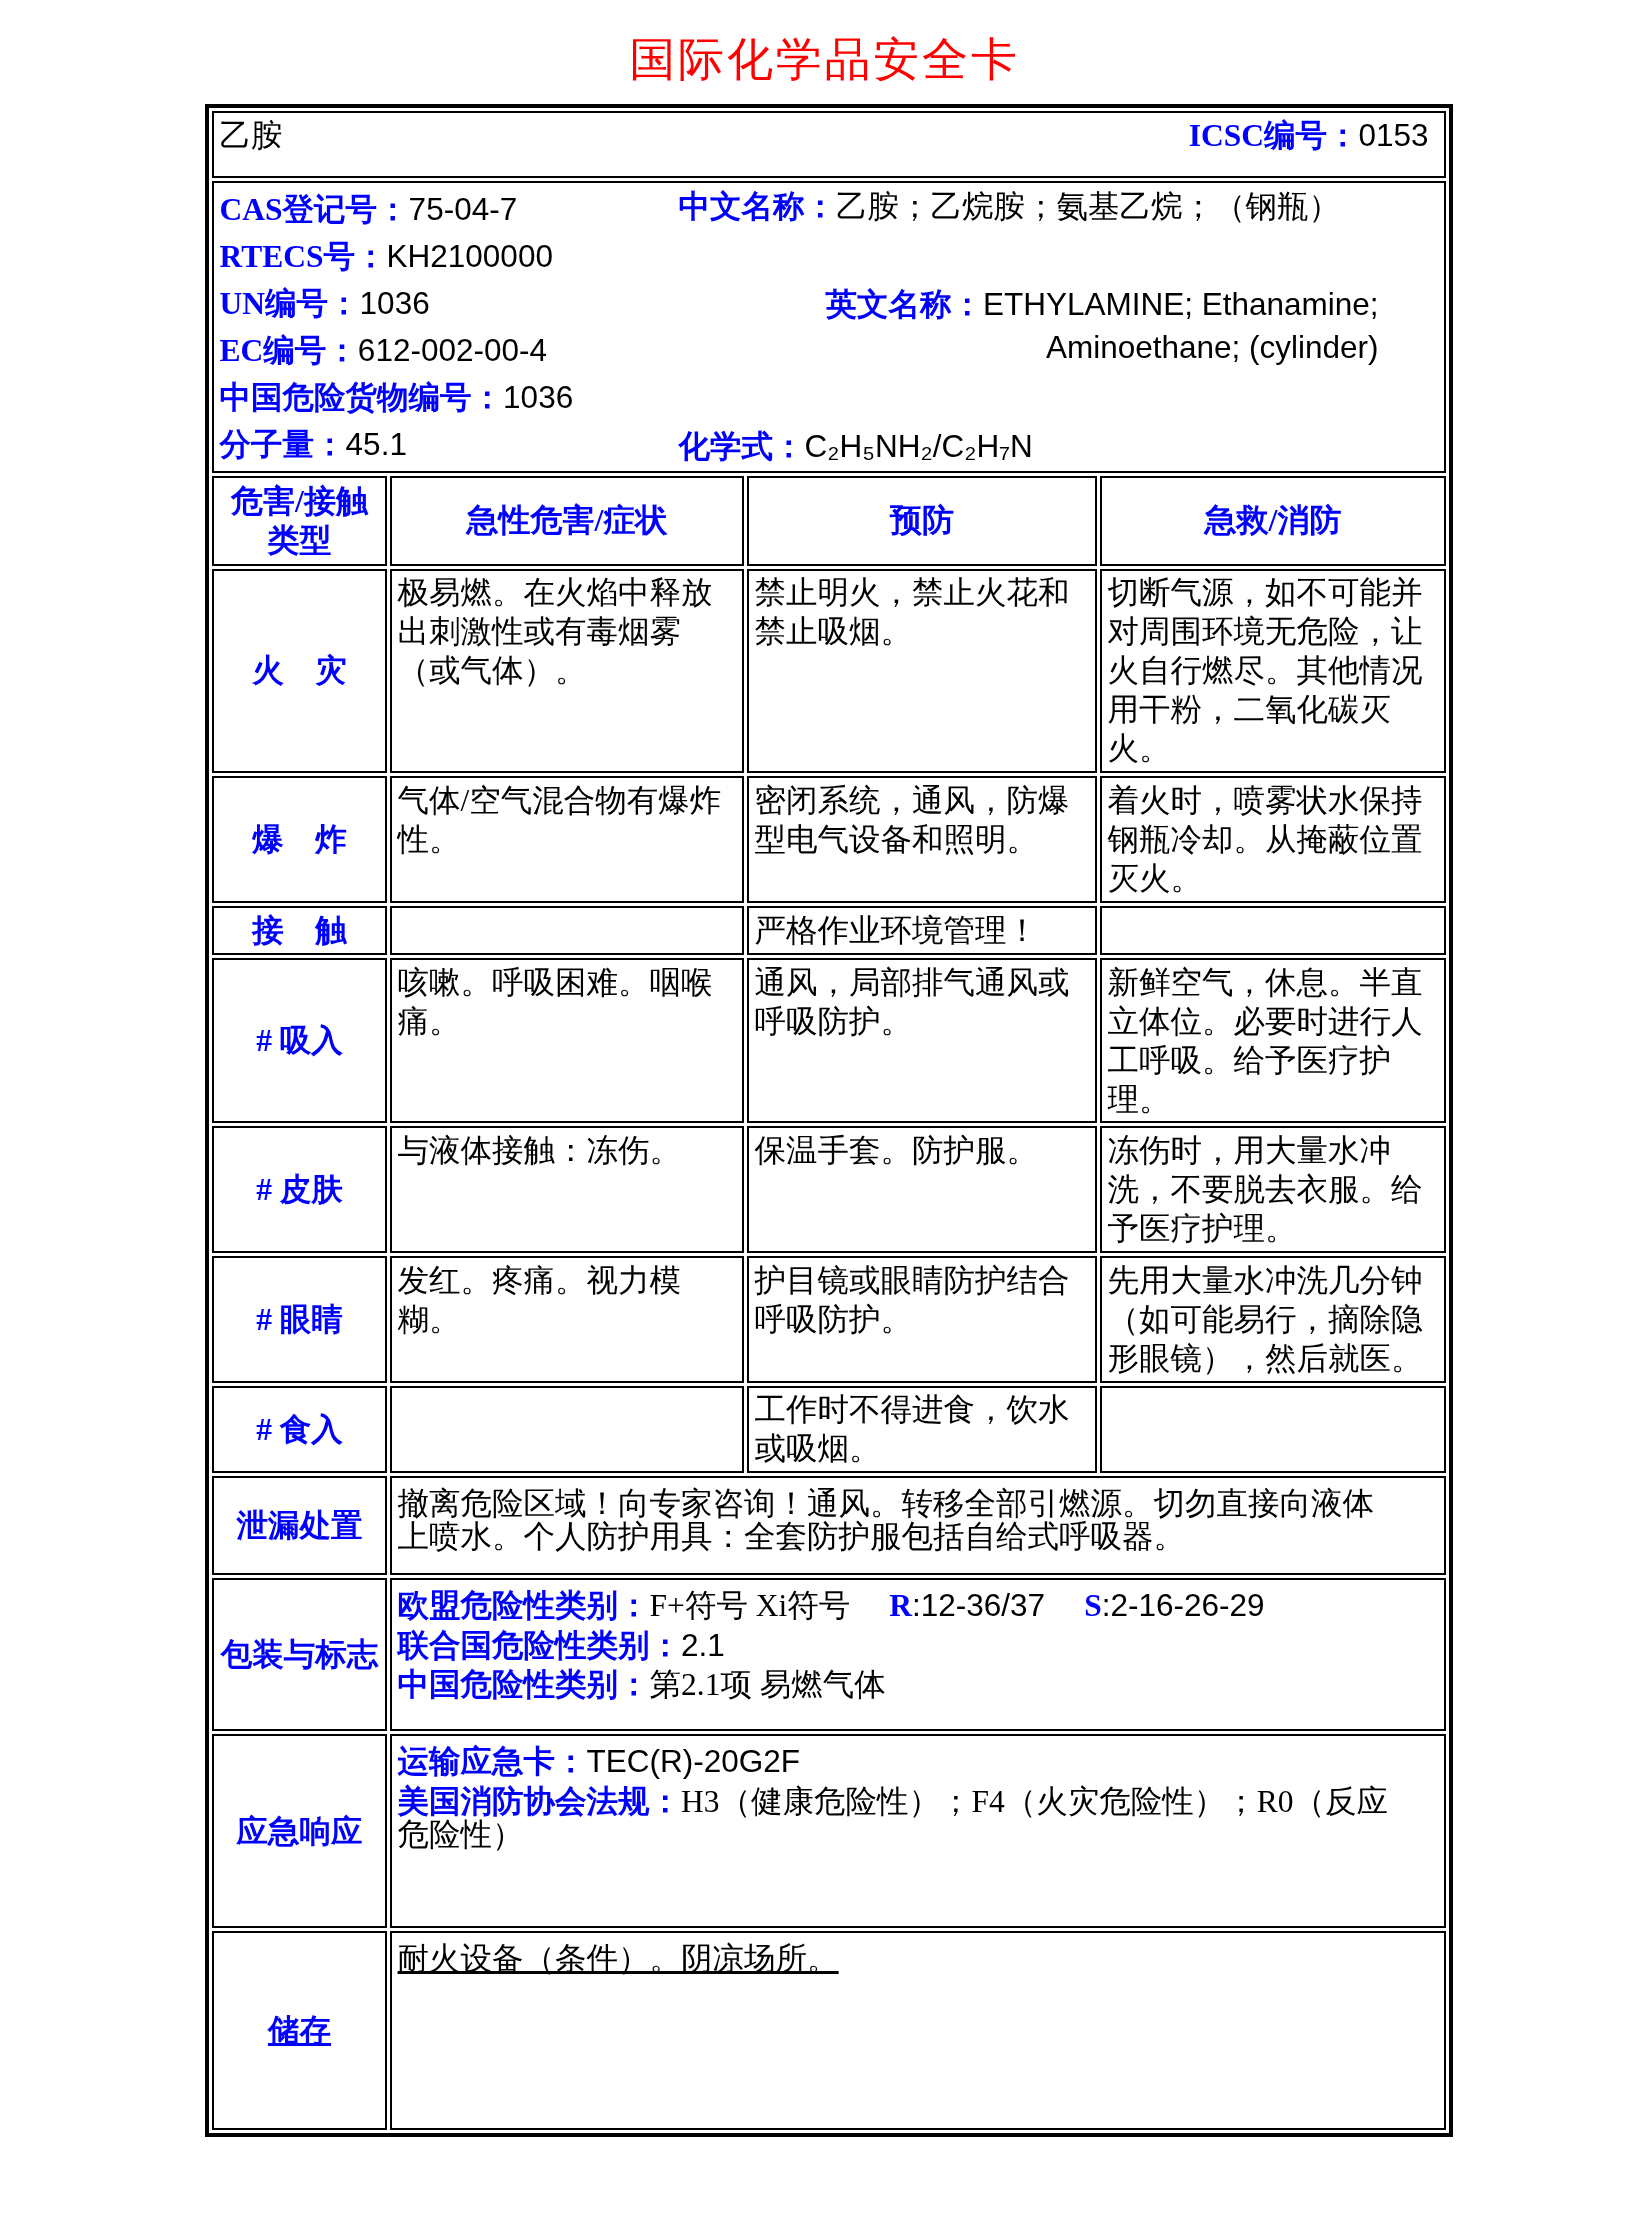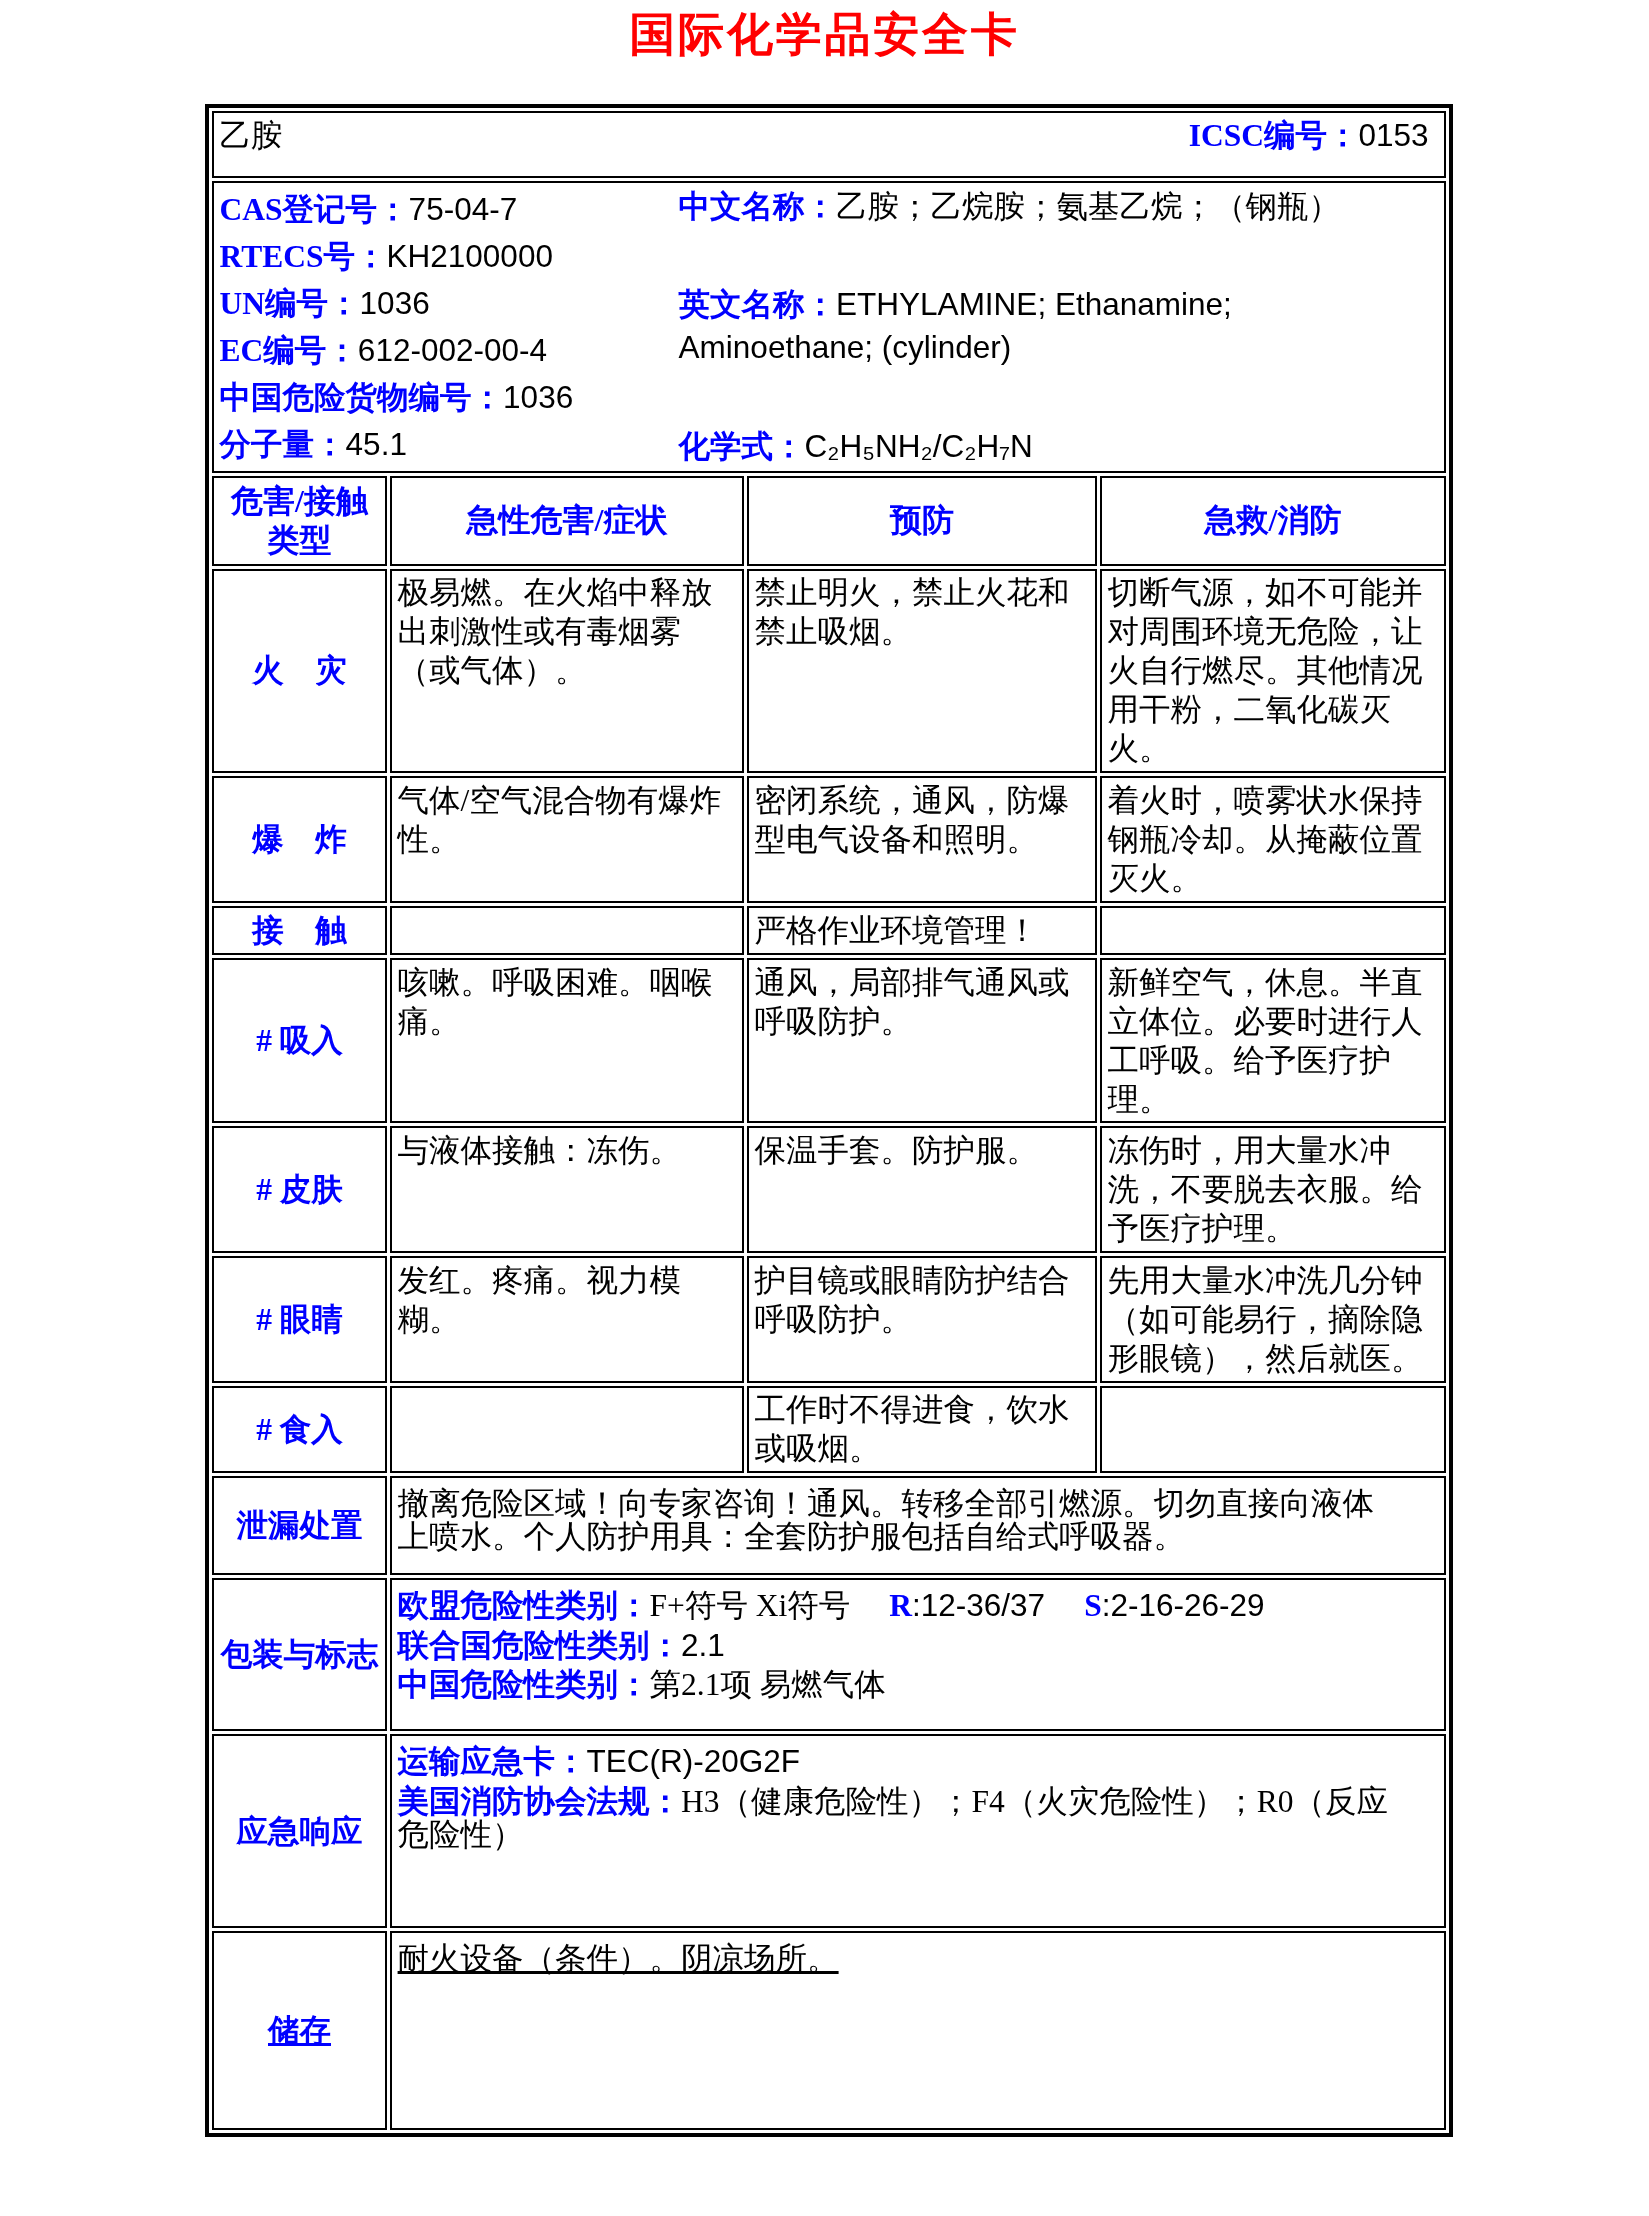--- a/index.html
+++ b/index.html
@@ -6,23 +6,23 @@
   html, body { background: #ffffff; }
   body {
     width: 1649px; height: 2216px;
     font-family: "Liberation Serif", "DejaVu Serif", serif;
     color: #000;
   }
   .page { position: relative; width: 1649px; height: 2216px; overflow: hidden; background: #fff; }
 
   .title {
     text-align: center;
-    margin-top: 4px;
+    margin-top: 29px;
     font-size: 46px;
-    font-weight: bold;
+    font-weight: normal;
     color: #FF0000;
     letter-spacing: 2.8px;
   }
 
   table.card {
     position: absolute;
     left: 205px; top: 104px;
     width: 1248px;
     border: 4.2px solid #000;
     border-collapse: separate;
@@ -53,21 +53,21 @@
   .icsc { padding-right: 9.8px; }
 
   
   .id-cell { height: 280px; padding: 5.6px 2.8px; }
   .id-wrap { display: flex; height: 100%; }
   .id-left { width: 459px; flex: none; display: flex; flex-direction: column; }
   .id-left .id-line { line-height: 46px; white-space: nowrap; }
   .id-right { flex: 1; display: flex; flex-direction: column; }
   .id-right .id-line { line-height: 42px; }
   .id-line.cn { margin-bottom: 55px; }
-  .id-line.en { max-width: 700px; }
+  .id-line.en { max-width: 700px; text-align: right; }
   .id-line.formula { margin-top: auto; }
 
   
   td.th {
     height: 90px;
     text-align: center;
     vertical-align: middle;
     color: #0000FF;
     font-weight: bold;
     font-size: 32px;

